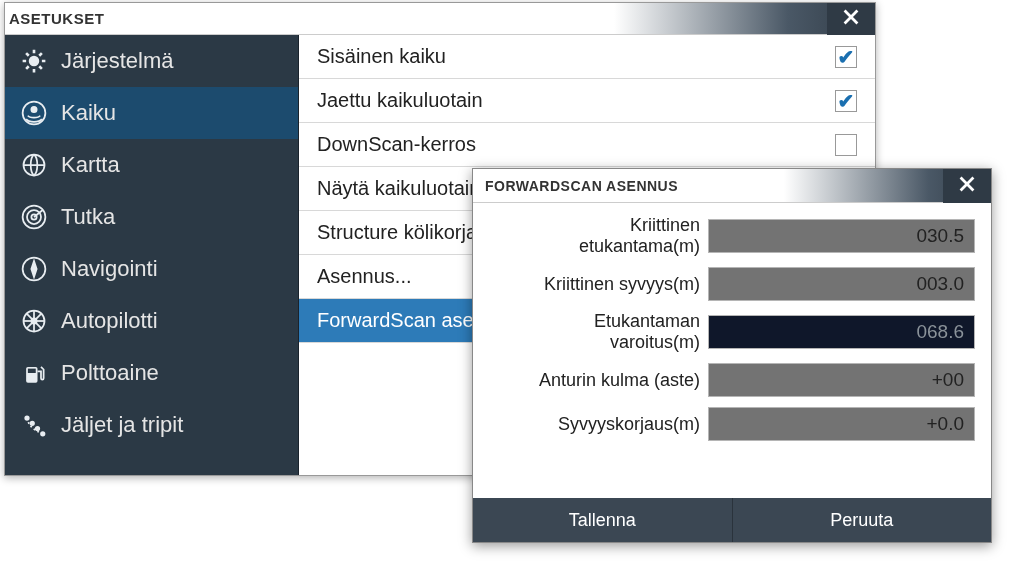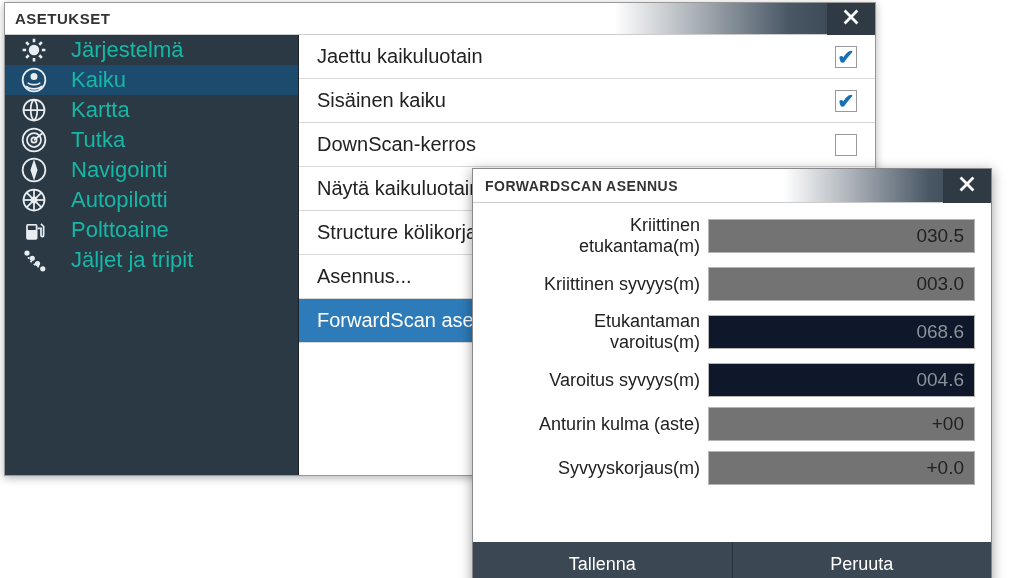--- a/index.html
+++ b/index.html
@@ -27,21 +27,21 @@
       align-items: center;
       background: linear-gradient(to right, #fff 0%, #fff 70%, #4a5866 90%, #2f3a45 100%);
       height: 32px;
       border-bottom: 1px solid #ccc;
       position: relative;
     }
     .settings-header-title {
       font-weight: bold;
       font-size: 15px;
       color: #333;
-      padding-left: 10px;
+      padding-left: 4px;
       letter-spacing: 0.5px;
     }
     .header-close {
       position: absolute;
       right: 0;
       top: 0;
       width: 48px;
       height: 32px;
       background: #2f3a45;
       display: flex;
@@ -57,25 +57,25 @@
     .sidebar {
       width: 294px;
       background: #2b3945;
       display: flex;
       flex-direction: column;
       border-right: 1px solid #1a232c;
     }
     .sidebar-item {
       display: flex;
       align-items: center;
-      color: #14b8a6;
+      color: #e5e5e5;
       font-size: 22px;
-      padding: 0 14px;
+      padding: 11px 14px;
       cursor: pointer;
-      gap: 22px;
+      gap: 12px;
     }
     .sidebar-item.selected {
       background: #1c4b6e;
     }
     .sidebar-icon {
       width: 30px;
       height: 30px;
       display: flex;
       align-items: center;
       justify-content: center;
@@ -286,25 +286,25 @@
               <circle cx="20" cy="20" r="2" fill="#e8edf1"></circle>
               <circle cx="26" cy="26" r="2" fill="#e8edf1"></circle>
               <path d="M8 8 Q 10 20 26 26" stroke-dasharray="2 3"></path>
             </svg>
           </span>
           <span>Jäljet ja tripit</span>
         </div>
       </div>
     <div class="content" id="content">
         <div class="list-row">
+          <span>Sisäinen kaiku</span>
+          <span class="checkbox checked"></span>
+        </div>
+        <div class="list-row">
           <span>Jaettu kaikuluotain</span>
-          <span class="checkbox checked"></span>
-        </div>
-        <div class="list-row">
-          <span>Sisäinen kaiku</span>
           <span class="checkbox checked"></span>
         </div>
         <div class="list-row">
           <span>DownScan-kerros</span>
           <span class="checkbox"></span>
         </div>
         <div class="list-row">
           <span>Näytä kaikuluotain</span>
         </div>
         <div class="list-row">
@@ -339,24 +339,20 @@
       </div>
       <div class="fs-row">
         <div class="fs-label">Kriittinen syvyys(m)</div>
         <input class="fs-input" value="003.0" style="">
       </div>
       <div class="fs-row">
         <div class="fs-label">Etukantaman varoitus(m)</div>
         <input class="fs-input disabled" readonly="" value="068.6" style="">
       </div>
       <div class="fs-row">
-        <div class="fs-label">Varoitus syvyys(m)</div>
-        <input class="fs-input disabled" readonly="" value="004.6" style="">
-      </div>
-      <div class="fs-row">
         <div class="fs-label">Anturin kulma (aste)</div>
         <input class="fs-input" value="+00" style="">
       </div>
       <div class="fs-row">
         <div class="fs-label">Syvyyskorjaus(m)</div>
         <input class="fs-input" value="+0.0" style="">
       </div>
     </div>
   <div class="fs-footer">
     <div class="fs-btn">Tallenna</div>

